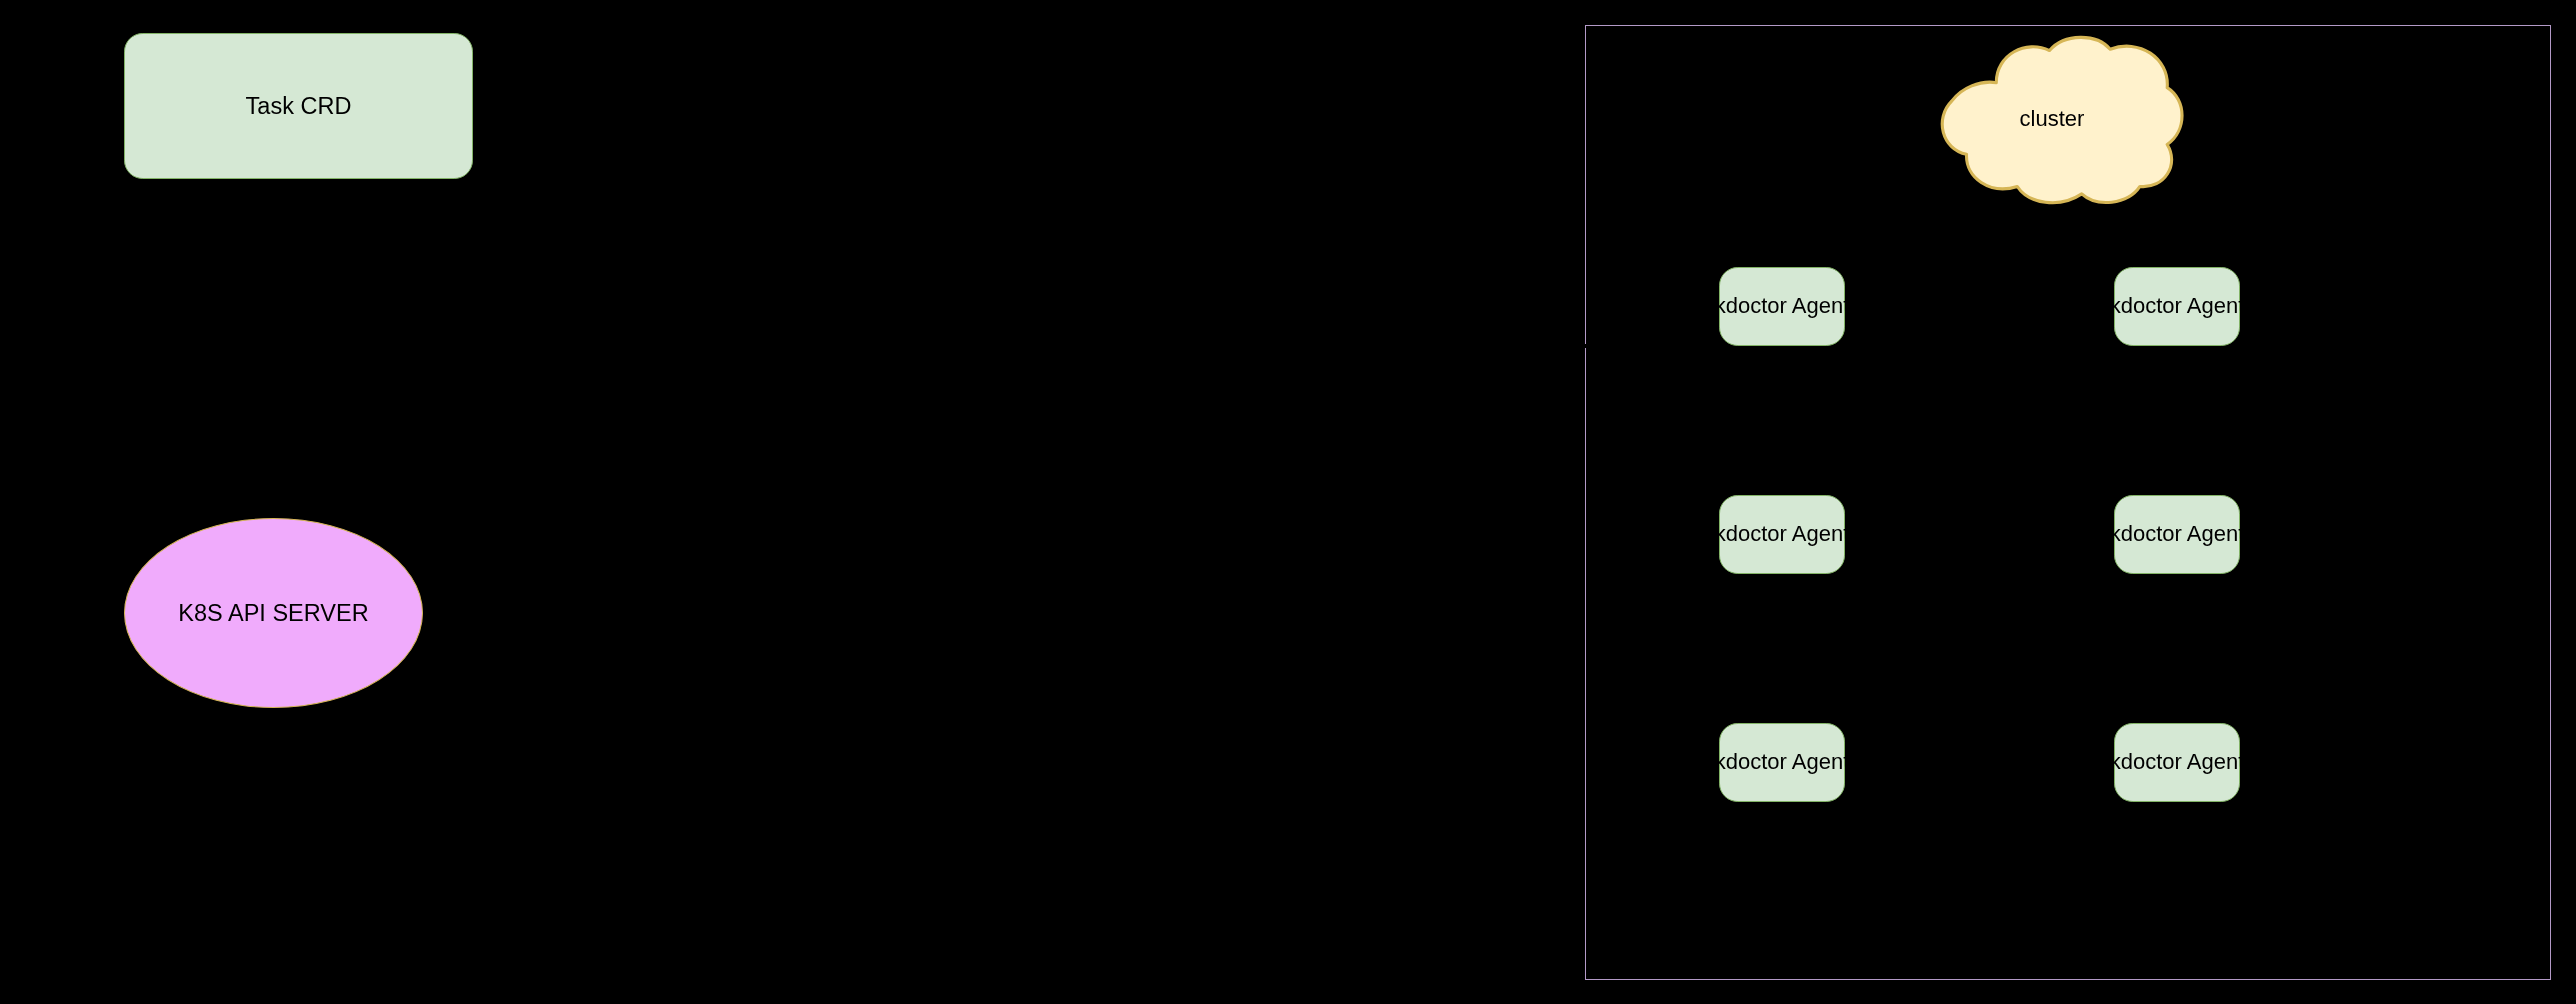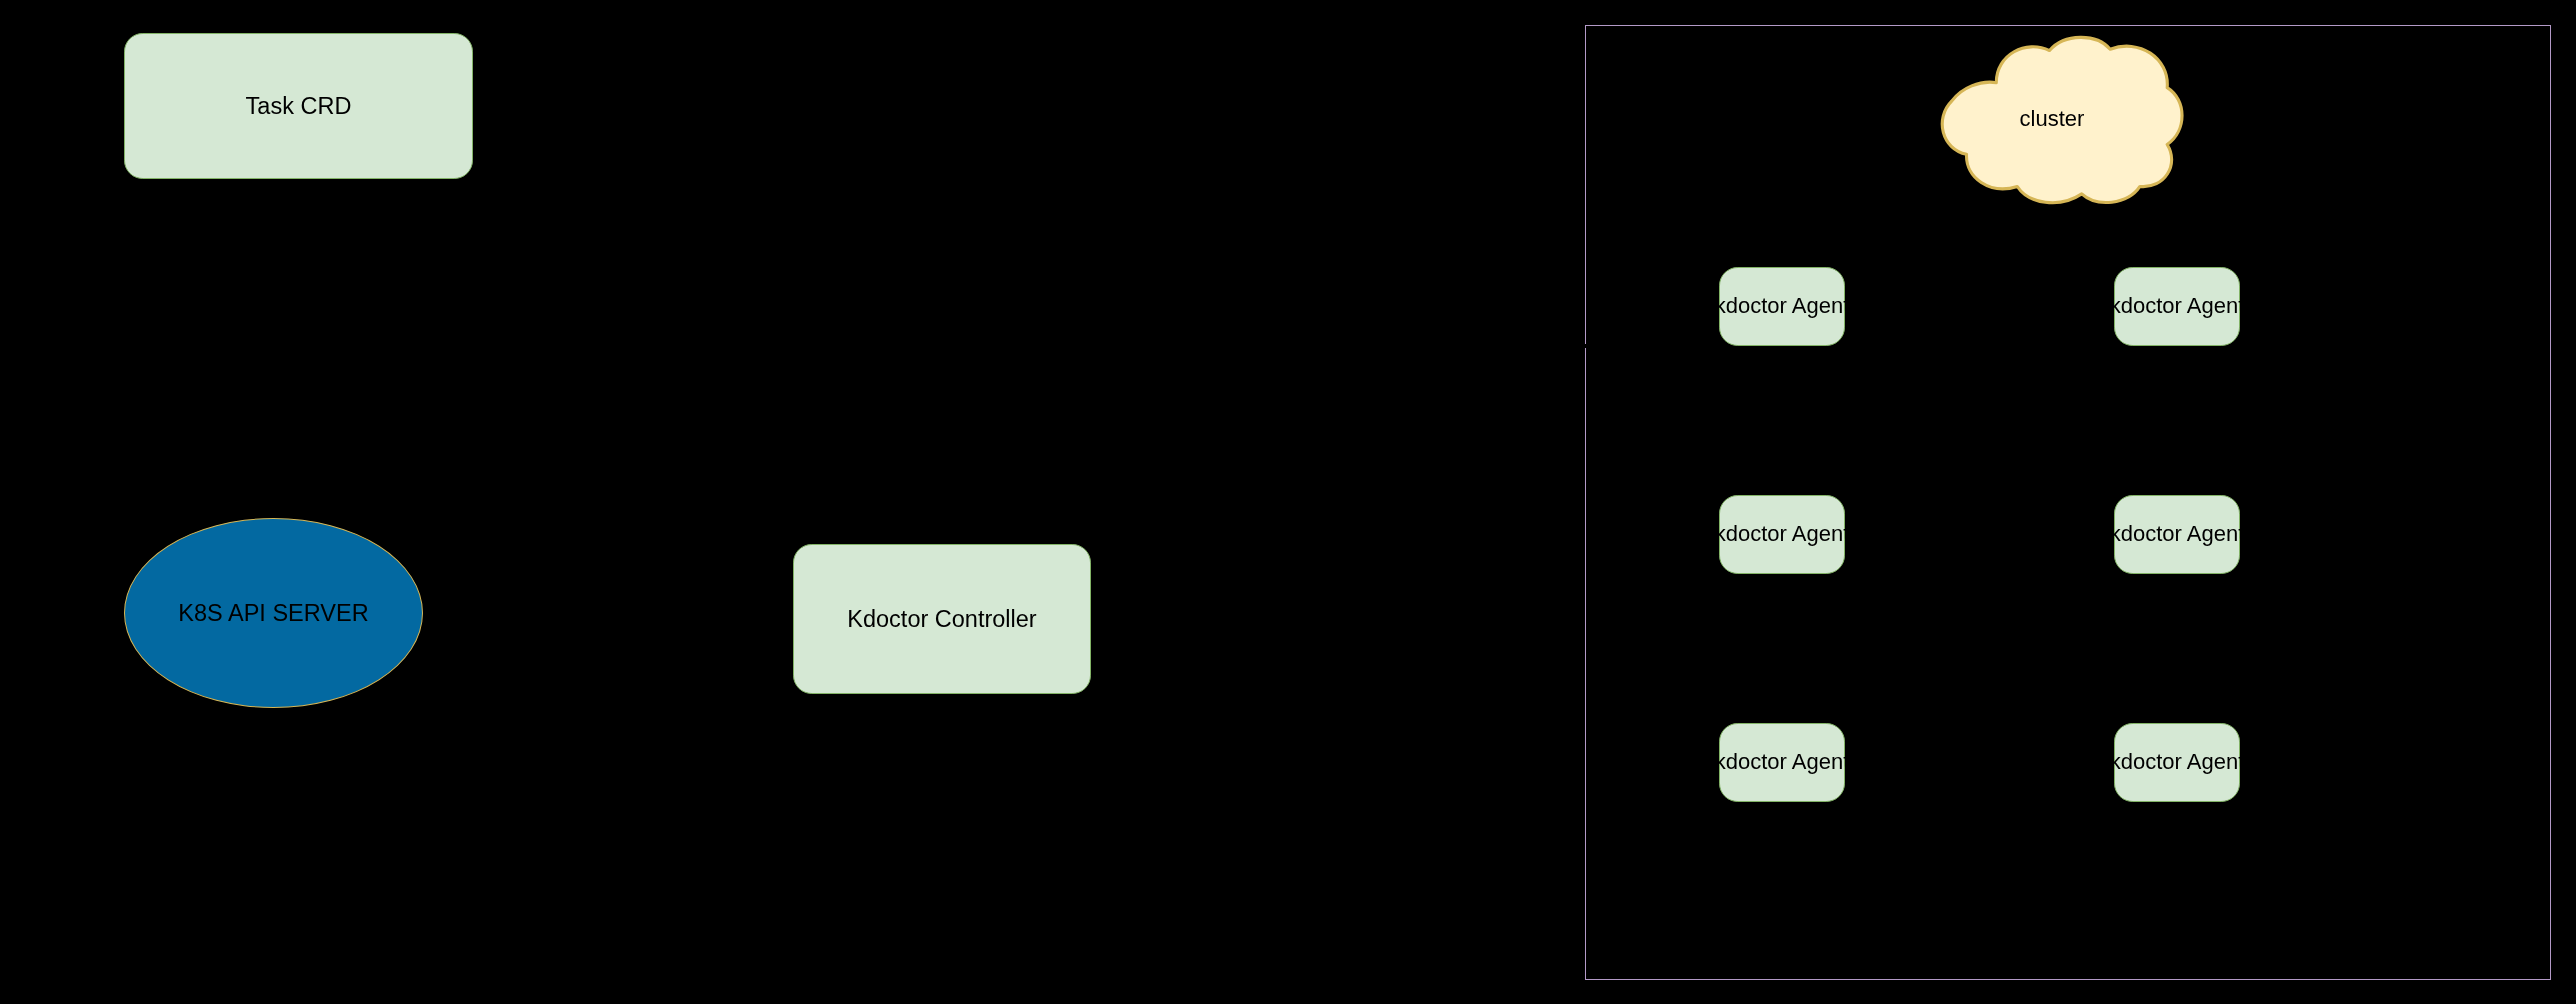--- a/index.html
+++ b/index.html
@@ -37,21 +37,21 @@
 
   
   .rrect {
     background: #d5e8d4;
     border: 1.9px solid #82b366;
     border-radius: 18.6px;
   }
 
   
   .ellipse {
-    background: #0369a1;
+    background: #f0abfc;
     border: 1.9px solid #d6b656;
     border-radius: 50%;
   }
 
   
   .cloud {
     position: absolute;
   }
   .cloud svg {
     display: block;
@@ -96,23 +96,20 @@
 <div id="canvas">
 
   <div class="node rrect" style="left:124px; top:33px; width:349px; height:146px;">
     <span class="label t-lg">Task CRD</span>
   </div>
 
   <div class="node ellipse" style="left:124px; top:518px; width:299px; height:190px;">
     <span class="label t-lg">K8S API SERVER</span>
   </div>
 
-  <div class="node rrect" style="left:793px; top:544px; width:298px; height:150px;">
-    <span class="label t-lg">Kdoctor Controller</span>
-  </div>
 
   <div class="container-box" style="left:1585px; top:25px; width:966px; height:955px;"></div>
 
   <div class="stub" style="left:1585px; top:344px; width:3.1px; height:4.3px;"></div>
   <div class="stub" style="left:1715px; top:344px; width:5.6px; height:4.3px;"></div>
 
   <div class="cloud" style="left:1917px; top:32px; width:270px; height:173px;">
     <svg viewBox="0 0 436 280" preserveAspectRatio="none" aria-hidden="true">
       <path d="M 128 82
                C 128 36 176 12 214 30

